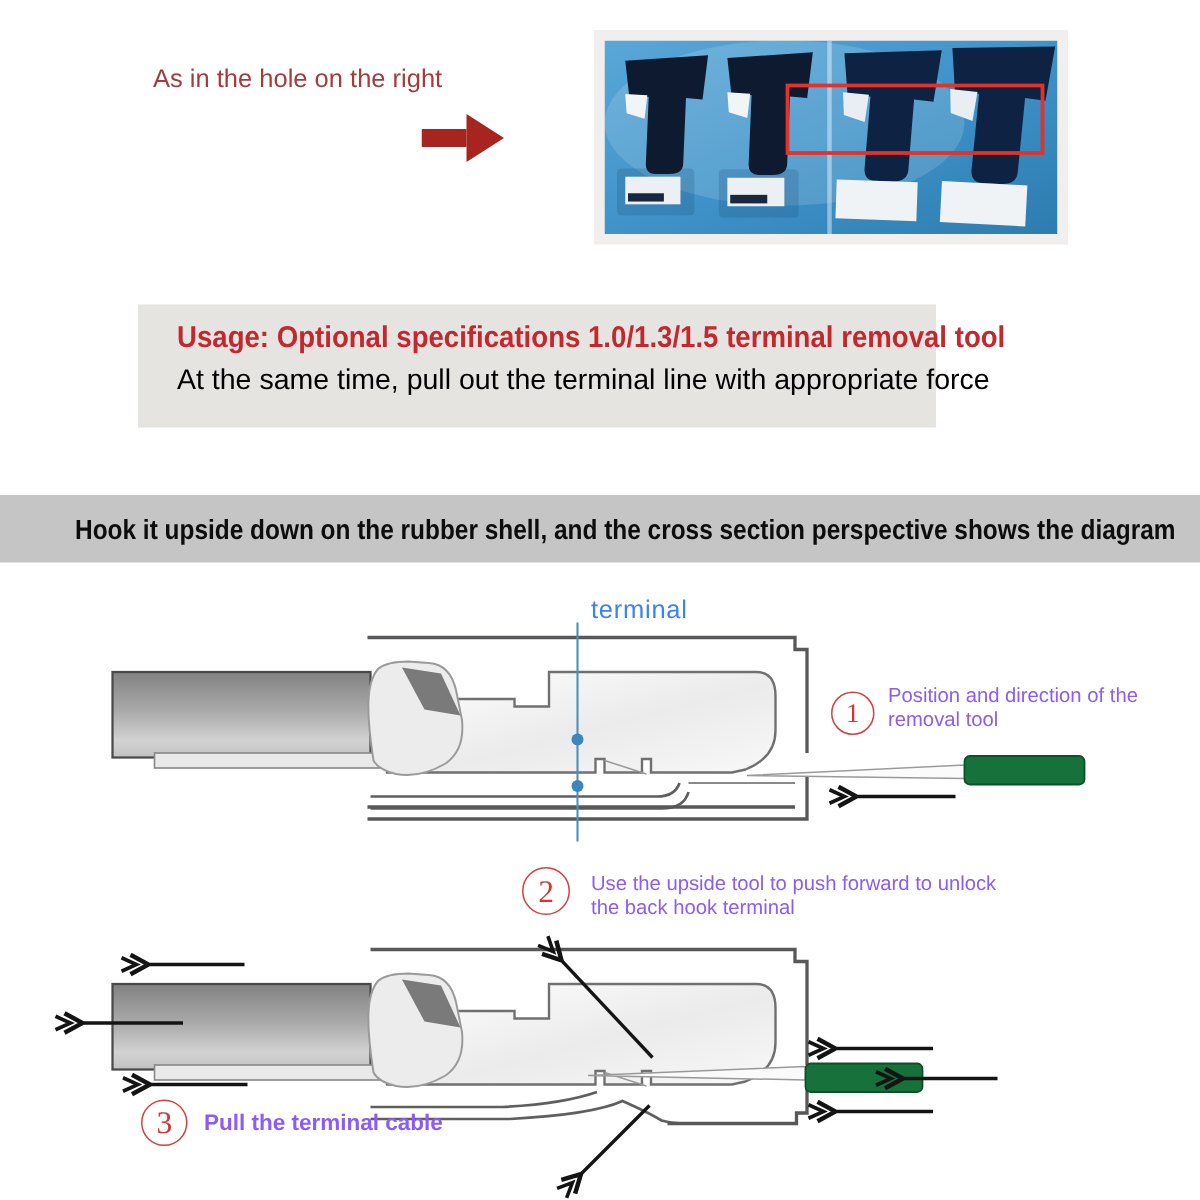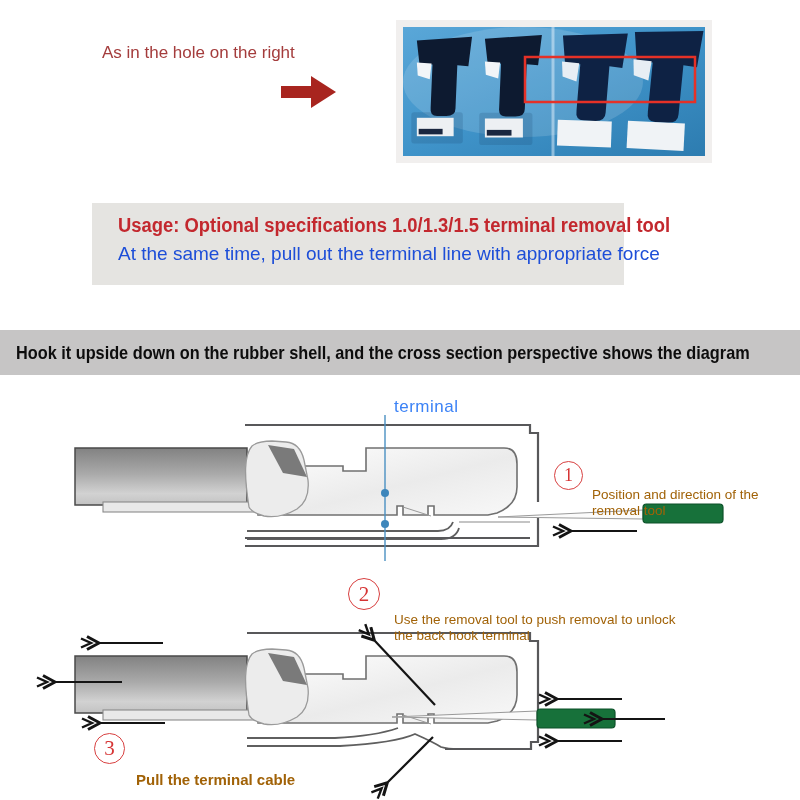--- a/index.html
+++ b/index.html
@@ -18,37 +18,37 @@
   
   .photo-frame{left:396px;top:20px;width:316px;height:143px;background:#f1efee;
                box-sizing:border-box;padding:7px;}
   .photo-frame svg{display:block;}
 
   
   .usage-box{left:92px;top:203px;width:532px;height:82px;background:#e5e4e1;box-sizing:border-box;
              padding:11px 0 0 26px;}
   .usage-title{color:#c3282e;font-size:20px;font-weight:bold;white-space:nowrap;
                display:inline-block;transform:scaleX(0.92);transform-origin:left center;}
-  .usage-body{margin-top:4px;color:#1d4ed8;font-size:19px;line-height:25px;width:545px;}
+  .usage-body{margin-top:4px;color:#000000;font-size:19px;line-height:25px;width:545px;}
 
   
   .banner{left:0;top:330px;width:800px;height:45px;background:#c6c5c5;
-          display:flex;align-items:center;justify-content:flex-end;}
+          display:flex;align-items:center;justify-content:flex-start;}
   .banner-text{color:#0d0d0d;font-size:18.5px;font-weight:bold;white-space:nowrap;
                display:inline-block;transform:scaleX(0.88);transform-origin:center;}
 
   
   .terminal-label{left:394px;top:397px;color:#3b82f6;font-size:17px;letter-spacing:.5px;}
   .step-badge{border:1.8px solid #d84040;color:#d63434;border-radius:50%;
               display:flex;align-items:center;justify-content:center;
               font-family:"Liberation Serif", serif;}
   .badge1{left:554px;top:461px;width:27px;height:27px;font-size:18px;}
   .badge2{left:348px;top:578px;width:30px;height:30px;font-size:21px;}
   .badge3{left:94px;top:733px;width:29px;height:29px;font-size:21px;}
-  .step-caption{color:#a16207;margin-top:31px;}
+  .step-caption{color:#8b5cf6;}
   .cap1{left:592px;top:456px;width:178px;font-size:13.5px;line-height:16px;}
   .cap2{left:394px;top:581px;width:282px;font-size:13.5px;line-height:16px;}
   .cap3{left:136px;top:740px;font-size:15px;white-space:nowrap;font-weight:bold;}
 </style>
 </head>
 <body>
 
 <div class="abs top-note">
   <div class="p2">As in the hole on the right</div>
 </div>
@@ -211,18 +211,18 @@
 <div class="abs terminal-label">terminal</div>
 
 <div class="abs step-badge badge1">
   <span>1</span>
 </div>
 <div class="abs step-caption cap1">Position and direction of the removal tool</div>
 
 <div class="abs step-badge badge2">
   <span>2</span>
 </div>
-<div class="abs step-caption cap2">Use the removal tool to push removal to unlock the back hook terminal</div>
+<div class="abs step-caption cap2">Use the upside tool to push forward to unlock the back hook terminal</div>
 
 <div class="abs step-badge badge3">
   <span>3</span>
 </div>
 <div class="abs step-caption cap3">Pull the terminal cable</div>
 
 </body></html>

